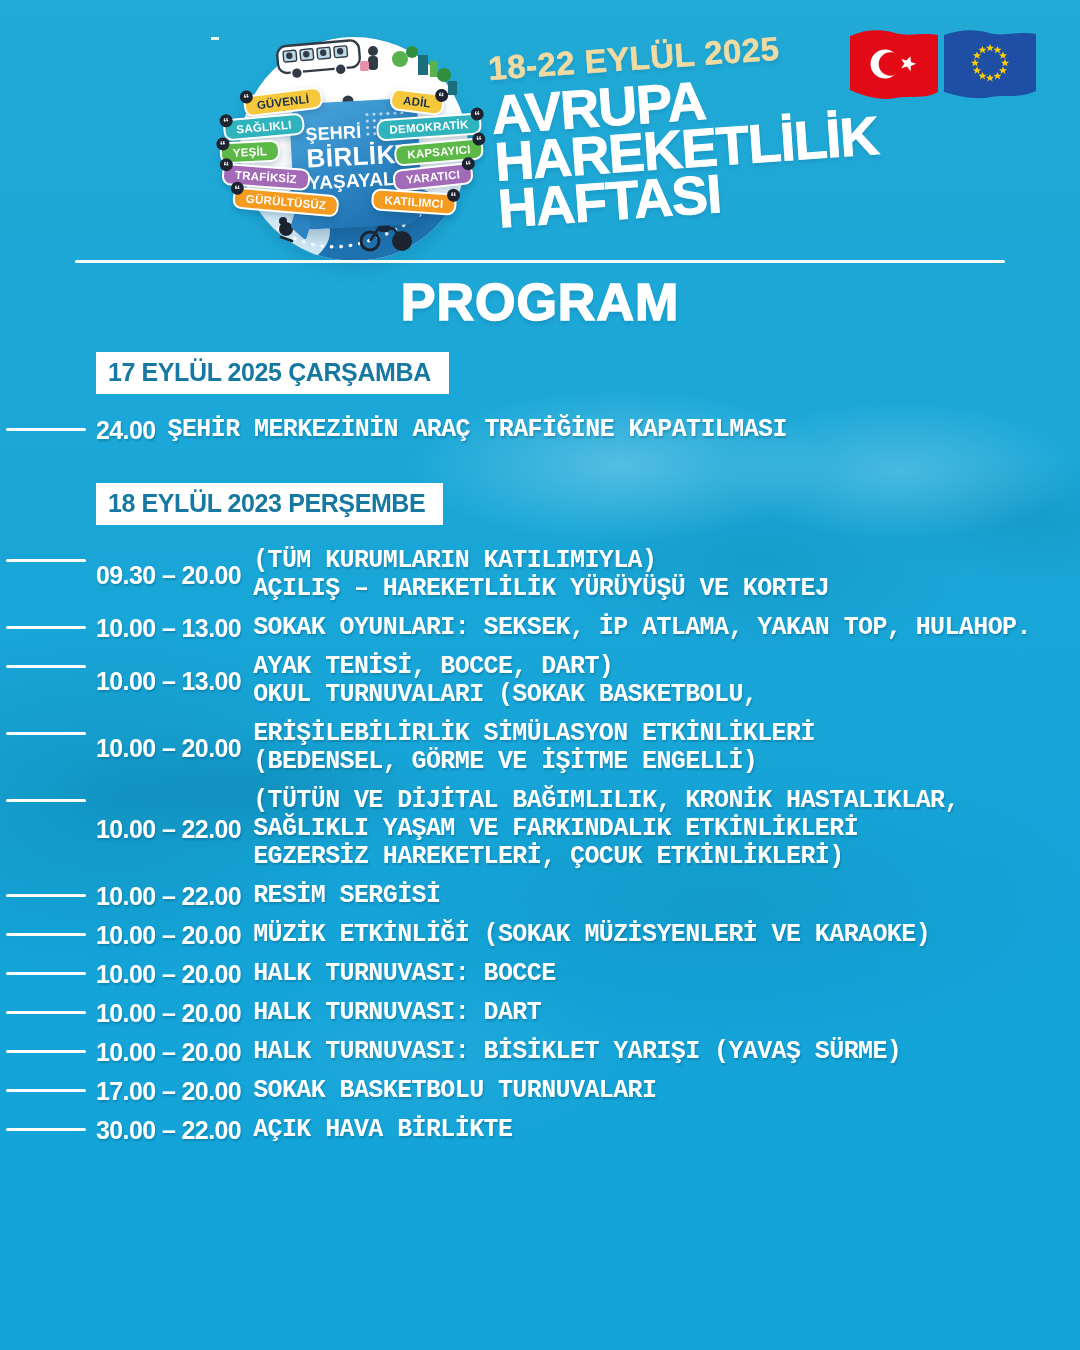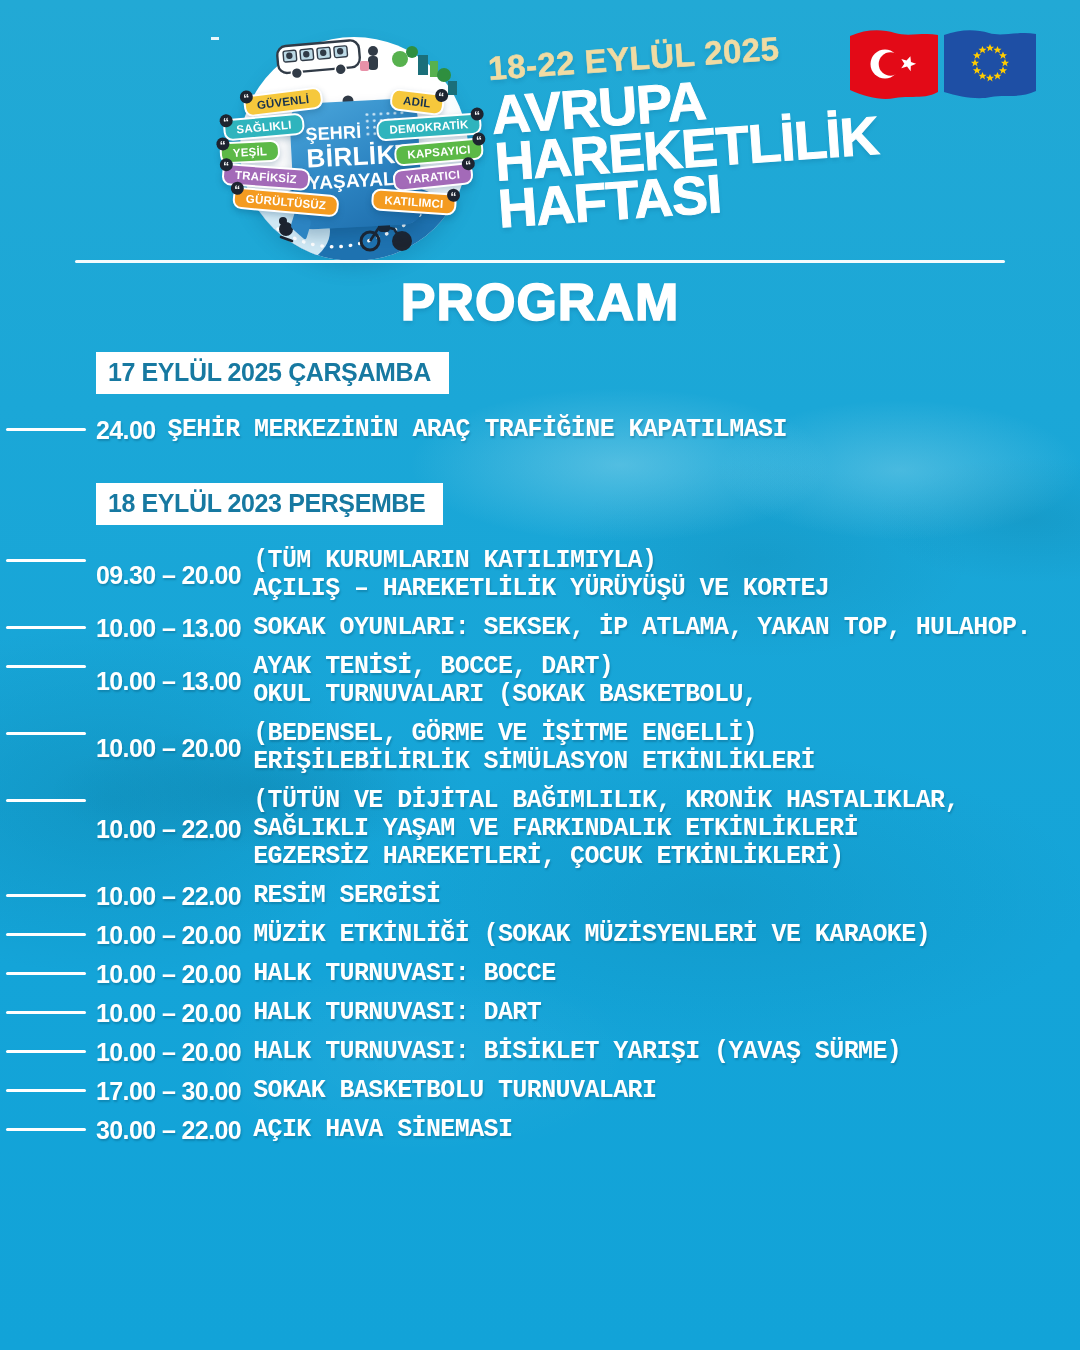--- a/index.html
+++ b/index.html
@@ -276,22 +276,22 @@
         <span class="dash"></span>
         <span class="time">10.00 – 13.00</span>
         <div class="desc">
           <div class="line">AYAK TENİSİ, BOCCE, DART)</div>
           <div class="line">OKUL TURNUVALARI (SOKAK BASKETBOLU,</div>
         </div>
       </div><div class="event">
         <span class="dash"></span>
         <span class="time">10.00 – 20.00</span>
         <div class="desc">
+          <div class="line">ERİŞİLEBİLİRLİK SİMÜLASYON ETKİNLİKLERİ</div>
           <div class="line">(BEDENSEL, GÖRME VE İŞİTME ENGELLİ)</div>
-          <div class="line">ERİŞİLEBİLİRLİK SİMÜLASYON ETKİNLİKLERİ</div>
         </div>
       </div><div class="event">
         <span class="dash"></span>
         <span class="time">10.00 – 22.00</span>
         <div class="desc">
           <div class="line">(TÜTÜN VE DİJİTAL BAĞIMLILIK, KRONİK HASTALIKLAR,</div>
           <div class="line">SAĞLIKLI YAŞAM VE FARKINDALIK ETKİNLİKLERİ</div>
           <div class="line">EGZERSİZ HAREKETLERİ, ÇOCUK ETKİNLİKLERİ)</div>
         </div>
       </div><div class="event">
@@ -319,24 +319,24 @@
           <div class="line">HALK TURNUVASI: DART</div>
         </div>
       </div><div class="event">
         <span class="dash"></span>
         <span class="time">10.00 – 20.00</span>
         <div class="desc">
           <div class="line">HALK TURNUVASI: BİSİKLET YARIŞI (YAVAŞ SÜRME)</div>
         </div>
       </div><div class="event">
         <span class="dash"></span>
-        <span class="time">17.00 – 30.00</span>
+        <span class="time">17.00 – 20.00</span>
         <div class="desc">
           <div class="line">SOKAK BASKETBOLU TURNUVALARI</div>
         </div>
       </div><div class="event">
         <span class="dash"></span>
         <span class="time">30.00 – 22.00</span>
         <div class="desc">
-          <div class="line">AÇIK HAVA SİNEMASI</div>
+          <div class="line">AÇIK HAVA BİRLİKTE</div>
         </div>
       </div></div>
 </div>
 
 </body></html>

